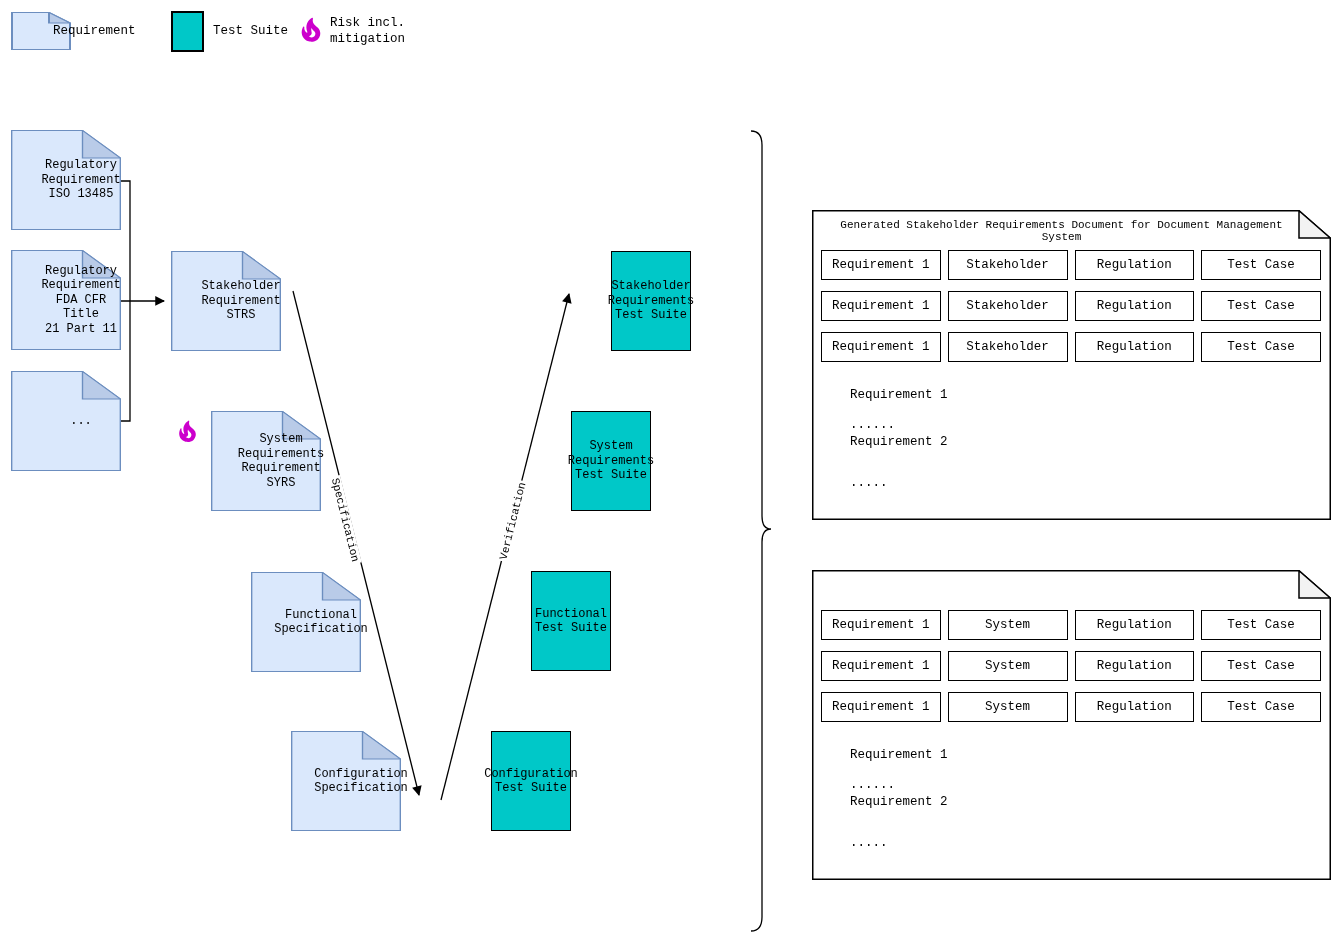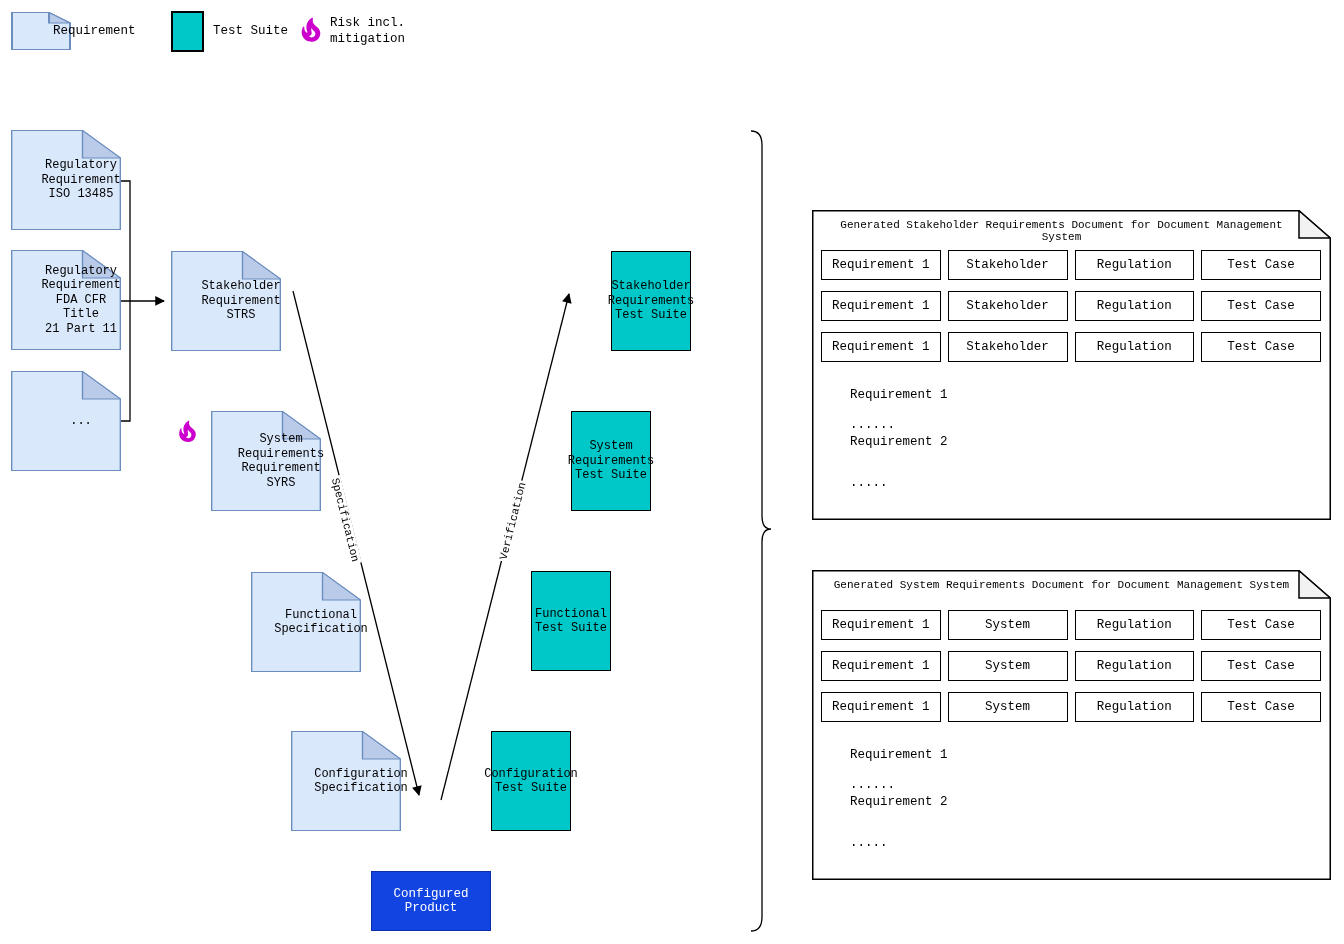--- a/index.html
+++ b/index.html
@@ -156,21 +156,20 @@
 Requirements
 Test Suite</div>
   <div class="suite" style="left:571px;top:411px;">System
 Requirements
 Test Suite</div>
   <div class="suite" style="left:531px;top:571px;">Functional
 Test Suite</div>
   <div class="suite" style="left:491px;top:731px;">Configuration
 Test Suite</div>
 
-  <div class="product">Configured Product</div>
 
   <div class="panel" style="top:210px;">
     <svg viewBox="0 0 519 310" preserveAspectRatio="none">
       <path d="M0.75,0.75 H487 L518.25,28 V309.25 H0.75 Z" fill="#fff" stroke="#000" stroke-width="1.5"></path>
       <path d="M487,0.75 V28 H518.25 Z" fill="#f2f2f2" stroke="#000" stroke-width="1.5"></path>
     </svg>
     <div class="title">Generated Stakeholder Requirements Document for Document Management System</div>
     <div class="row r0">
       <div class="cell">Requirement 1</div>
       <div class="cell">Stakeholder</div>
@@ -193,21 +192,20 @@
     <div class="bline b1">......</div>
     <div class="bline b2">Requirement 2</div>
     <div class="bline b3">.....</div>
   </div>
 
   <div class="panel" style="top:570px;">
     <svg viewBox="0 0 519 310" preserveAspectRatio="none">
       <path d="M0.75,0.75 H487 L518.25,28 V309.25 H0.75 Z" fill="#fff" stroke="#000" stroke-width="1.5"></path>
       <path d="M487,0.75 V28 H518.25 Z" fill="#f2f2f2" stroke="#000" stroke-width="1.5"></path>
     </svg>
-    <div class="title">Generated System Requirements Document for Document Management System</div>
     <div class="row r0">
       <div class="cell">Requirement 1</div>
       <div class="cell">System</div>
       <div class="cell">Regulation</div>
       <div class="cell">Test Case</div>
     </div>
     <div class="row r1">
       <div class="cell">Requirement 1</div>
       <div class="cell">System</div>
       <div class="cell">Regulation</div>

